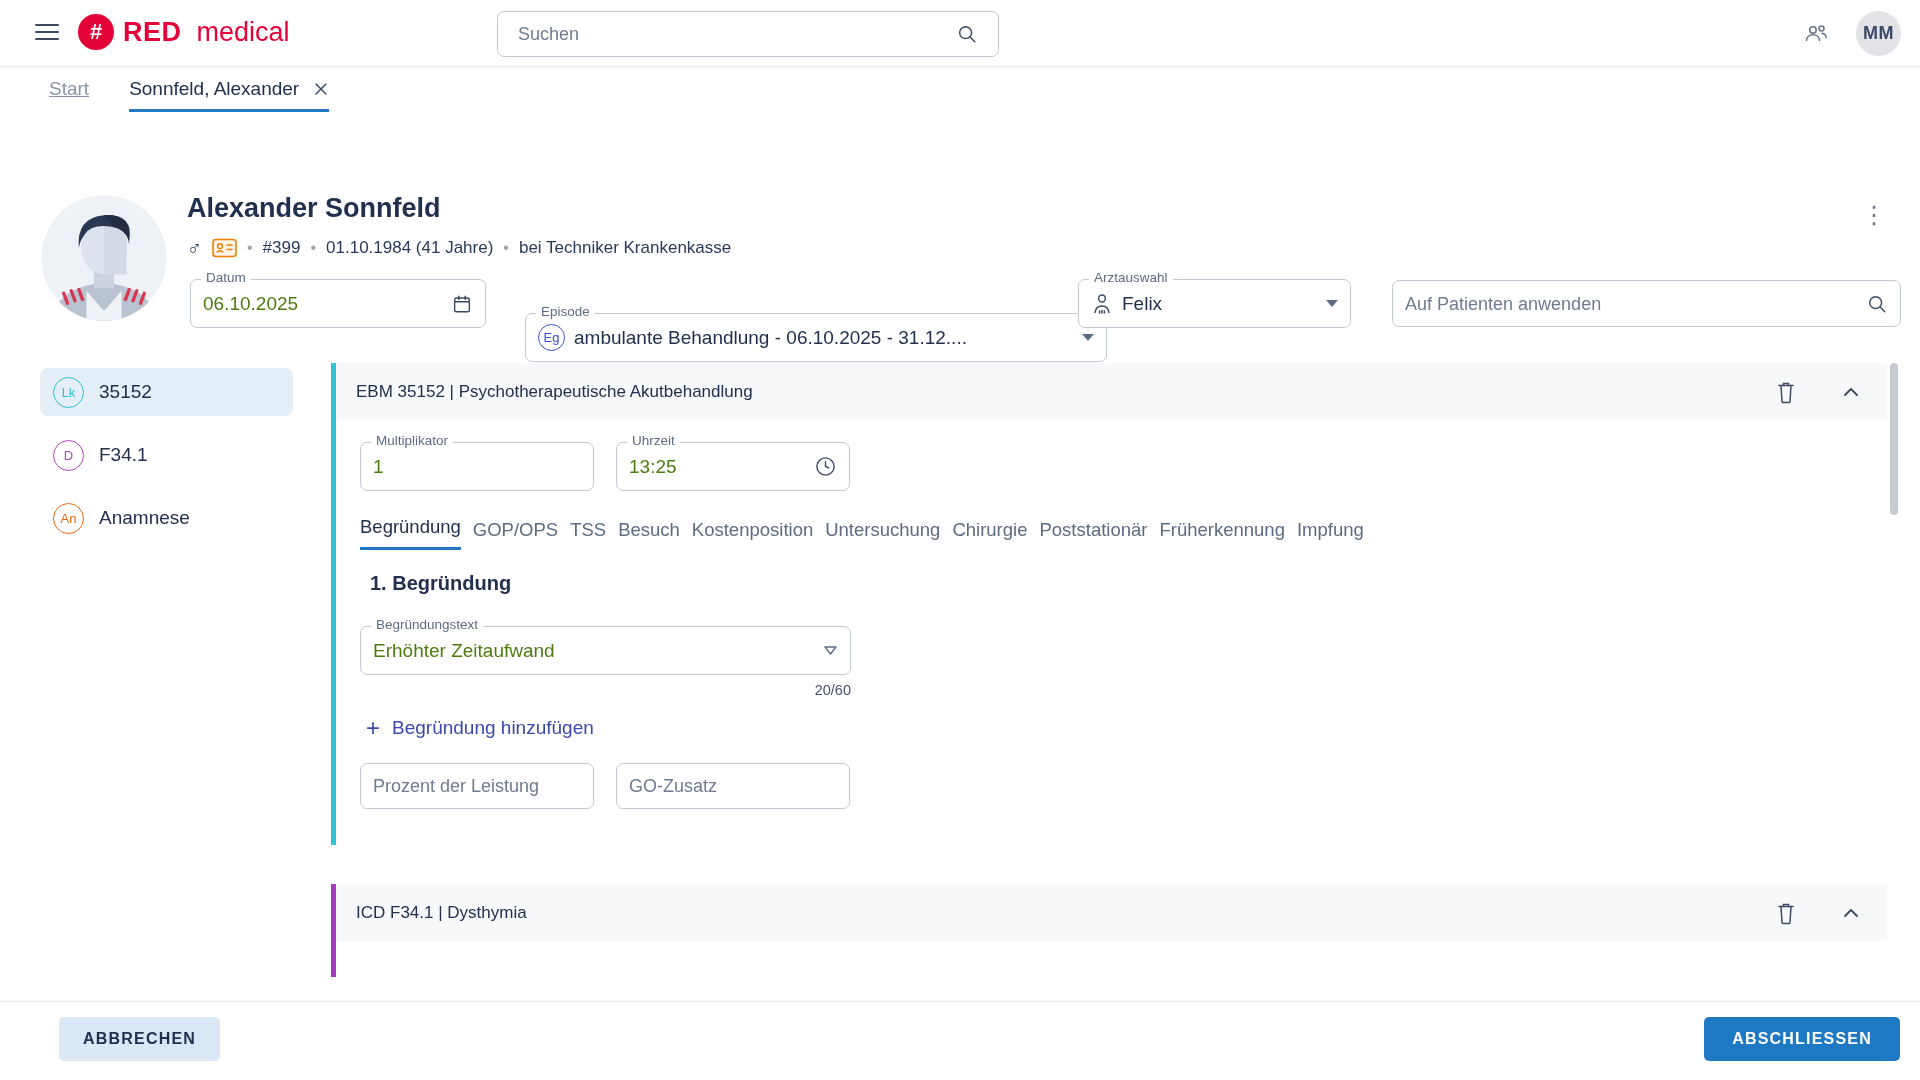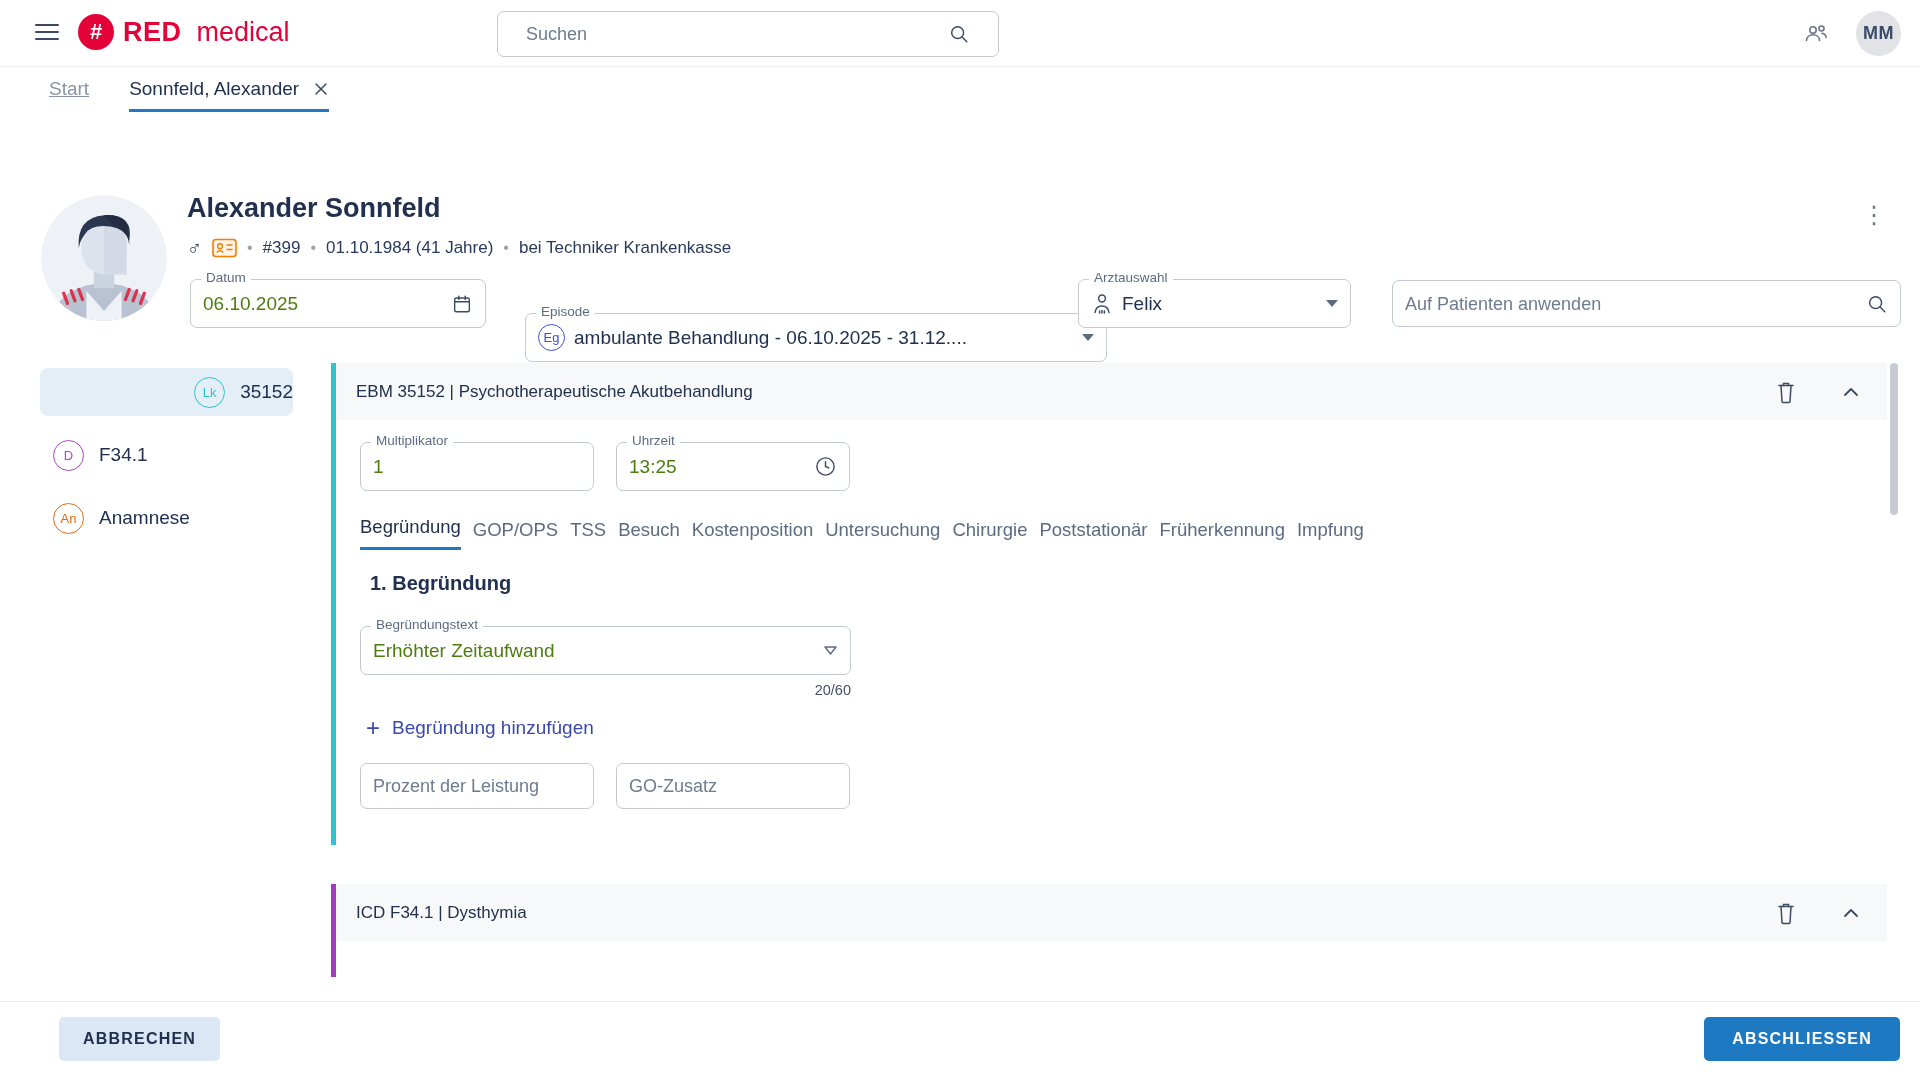--- a/index.html
+++ b/index.html
@@ -10,21 +10,21 @@
   .topbar { position:absolute; top:0; left:0; width:1920px; height:67px; background:#fff;
     border-bottom:1px solid #ebedf0; box-shadow:0 1px 2px rgba(0,0,0,.04); z-index:20; }
   .hamburger { position:absolute; left:35px; top:24px; width:24px; height:18px; cursor:pointer; }
   .hamburger span { display:block; height:2px; background:#3c4a63; margin-bottom:5px; border-radius:1px; }
   .logo { position:absolute; left:78px; top:14px; display:flex; align-items:center; gap:9px; }
   .logo-circle { width:36px; height:36px; border-radius:50%; background:#e40138; color:#fff;
     display:flex; align-items:center; justify-content:center; font-size:22px; font-weight:bold; }
   .logo-red { font-size:27px; font-weight:800; color:#e40138; letter-spacing:.5px; }
   .logo-medical { font-size:27px; font-weight:400; color:#e40138; margin-left:6px; }
   .search-box { position:absolute; left:497px; top:11px; width:502px; height:46px;
-    border:1px solid #c3c9d2; border-radius:7px; display:flex; align-items:center; padding:0 28px; }
+    border:1px solid #c3c9d2; border-radius:7px; display:flex; align-items:center; padding:0 20px; }
   .search-box input { flex:1; border:none; outline:none; font-size:18px; color:#22304f;
     font-family:inherit; background:transparent; }
   .search-box input::placeholder { color:#6e7b90; }
   .topbar-people { position:absolute; right:90px; top:20px; width:28px; height:28px; cursor:pointer; }
   .avatar-mm { position:absolute; right:19px; top:11px; width:45px; height:45px; border-radius:50%;
     background:#e1e3e7; color:#3b4a66; font-size:18px; font-weight:600; display:flex;
     align-items:center; justify-content:center; letter-spacing:.5px; cursor:pointer; }
 
   
   .tabstrip { position:absolute; top:78px; left:49px; display:flex; gap:40px; align-items:flex-end; }
@@ -56,21 +56,21 @@
   .eg-badge { width:27px; height:27px; border-radius:50%; border:1.5px solid #3d4ed8; color:#3d4ed8;
     font-size:13px; display:flex; align-items:center; justify-content:center; flex:none; }
   .f-datum { left:190px; top:279px; width:296px; }
   .f-episode { left:525px; top:279px; width:582px;margin-top:34px; }
   .f-arzt { left:1078px; top:279px; width:273px; }
   .f-apply { left:1392px; top:280px; width:509px; height:47px; }
 
   
   .side-item { position:absolute; left:40px; width:253px; height:48px; display:flex; align-items:center;
     gap:15px; padding-left:13px; border-radius:8px; cursor:pointer; }
-  .side-item.selected { background:#e3eef7;justify-content:flex-end; }
+  .side-item.selected { background:#e3eef7; }
   .side-badge { width:31px; height:31px; border-radius:50%; border:1.5px solid; font-size:13px;
     display:flex; align-items:center; justify-content:center; flex:none; background:#fff0; }
   .badge-teal { border-color:#2ec3ce; color:#2ec3ce; }
   .badge-purple { border-color:#ab47bc; color:#ab47bc; }
   .badge-orange { border-color:#e86a10; color:#e86a10; }
   .side-label { font-size:19px; color:#22304f; }
 
   
   .card { position:absolute; left:331px; width:1556px; background:#fff; }
   .card-ebm { top:363px; height:482px; border-left:5px solid #2ec3ce; }

